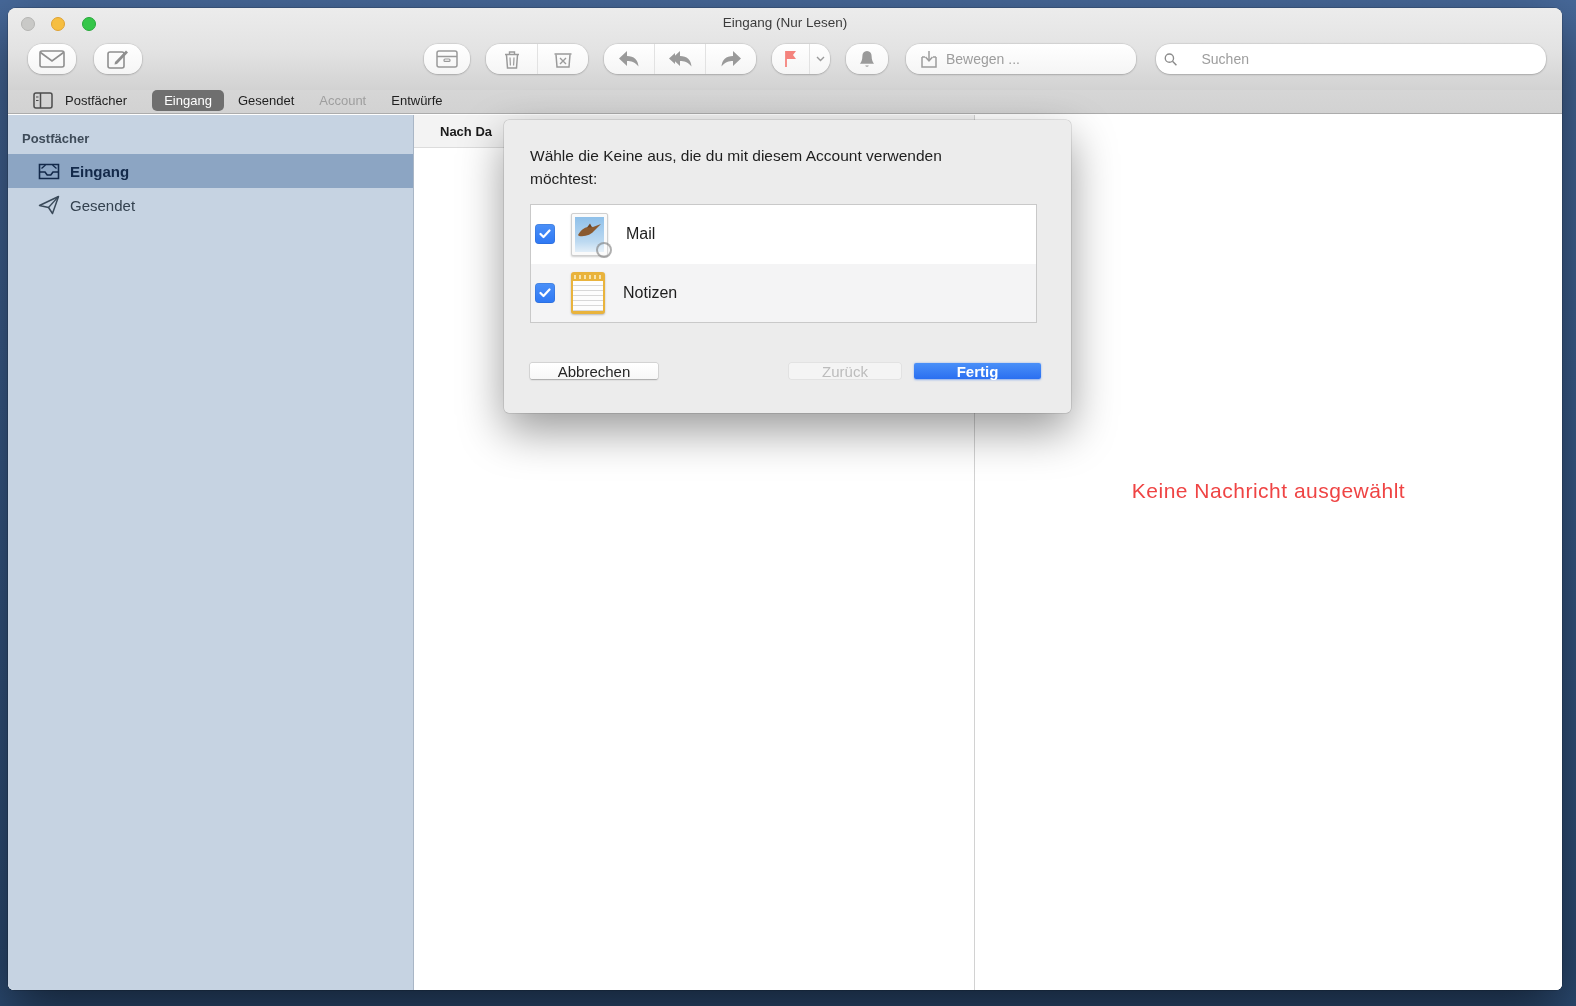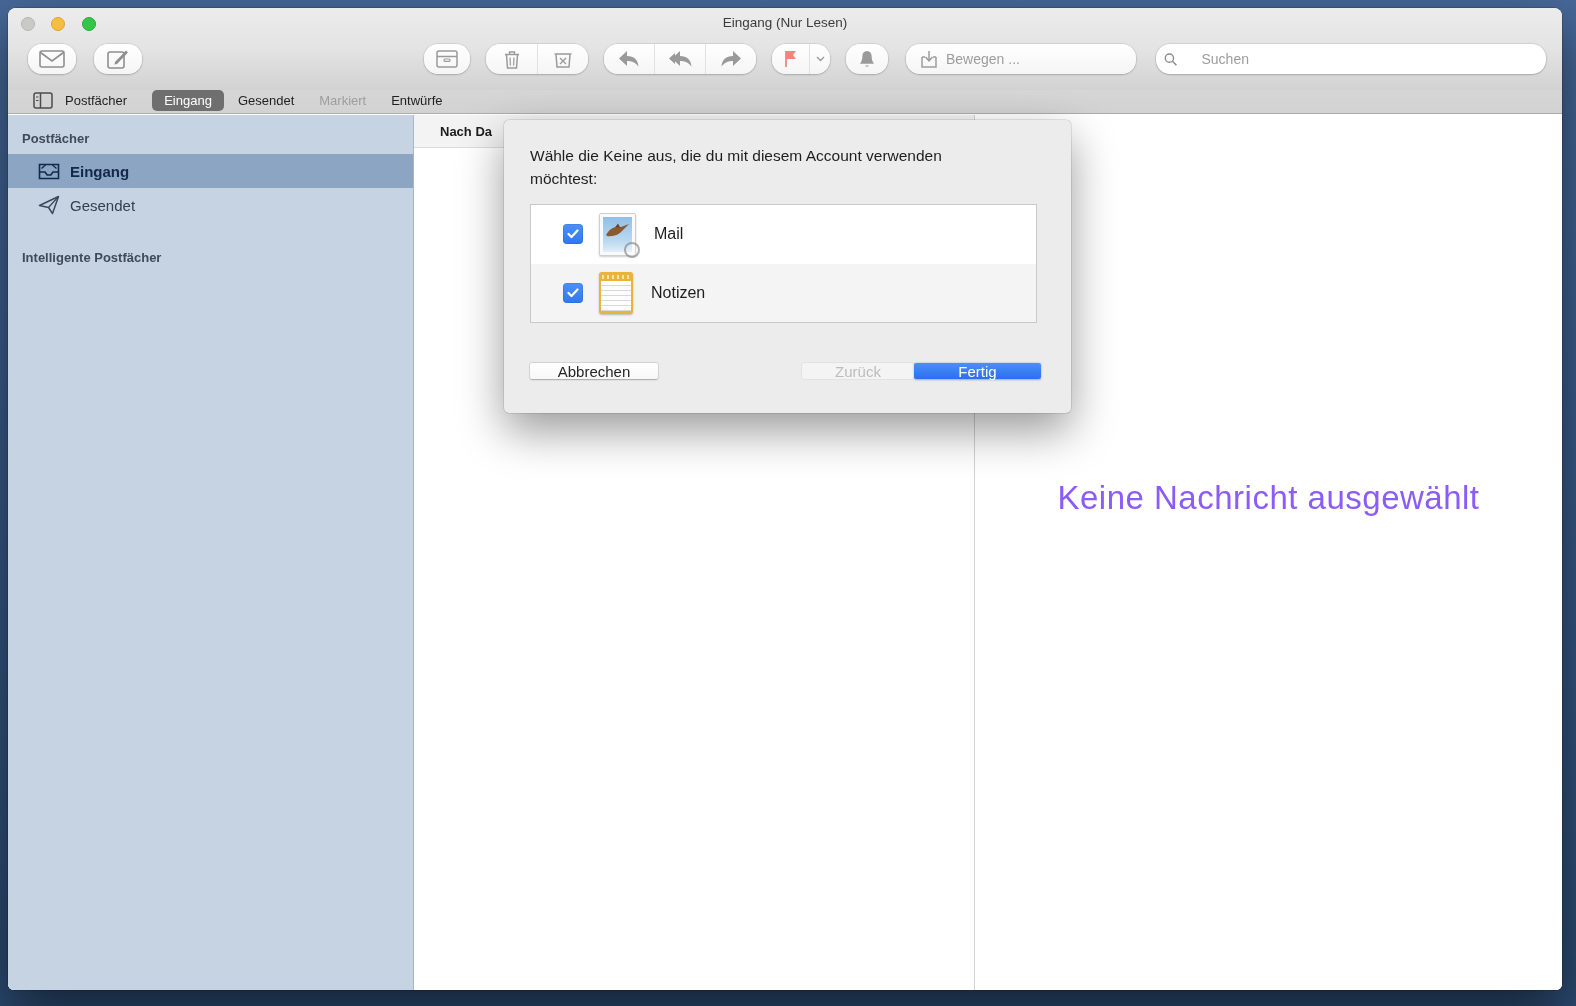--- a/index.html
+++ b/index.html
@@ -63,32 +63,32 @@
   .side-section2 { font-size:13px; font-weight:700; color:#3e4b59; padding:28px 0 8px 14px; }
 
   .msglist { position:absolute; left:406px; top:0; width:560px; height:100%; background:#fff; }
   .msglist-header { height:33px; background:#f3f3f3; border-bottom:1px solid #dcdcdc;
     display:flex; align-items:center; padding-left:26px;
     font-size:13px; font-weight:700; color:#1c1c1c; }
 
   .divider-v { position:absolute; left:966px; top:0; width:1px; height:100%; background:#d2d2d2; }
 
   .readpane { position:absolute; left:967px; top:0; width:587px; height:100%; background:#fff; }
-  .empty-msg { margin-top:364px; text-align:center; font-size:33px; color:#8b5cf6;
+  .empty-msg { margin-top:364px; text-align:center; font-size:21px; color:#ef4444;
     font-weight:400; letter-spacing:.5px; }
 
   
   .dialog { position:absolute; left:504px; top:120px; width:567px; height:293px;
     background:#ececec; border-radius:5px;
     box-shadow:0 18px 45px rgba(0,0,0,.4), 0 0 0 .5px rgba(0,0,0,.18); }
   .dlg-msg { position:absolute; left:26px; top:24px; width:420px;
     font-size:15.5px; line-height:23px; color:#1e1e1e; }
   .dlg-list { position:absolute; left:26px; top:84px; width:507px; height:119px;
     background:#fff; border:1px solid #c9c9c9; }
-  .dlg-row { height:58.5px; display:flex; align-items:center; padding-left:32px; }
+  .dlg-row { height:58.5px; display:flex; align-items:center; padding-left:4px; }
   .dlg-row.alt { background:#f4f4f5; }
   .checkbox { width:20px; height:20px; border-radius:4px;
     background:linear-gradient(180deg,#4b90f8,#2e78f4);
     box-shadow:inset 0 0 0 .5px rgba(0,0,0,.15);
     display:flex; align-items:center; justify-content:center; }
   .app-icon { margin-left:16px; position:relative; }
   .app-label { margin-left:18px; font-size:16px; color:#1e1e1e; }
 
   
   .stamp { width:37px; height:43px; background:#fafafa; border:1px solid #cfcfcf;
@@ -107,22 +107,22 @@
     background-image:repeating-linear-gradient(180deg, transparent 0 4px, #d8d8d8 4px 5px); }
 
   .dlg-buttons { position:absolute; left:26px; right:30px; top:237px; height:28px;
     display:flex; align-items:center; }
   .btn { height:16px; border-radius:2px; font-size:15px; display:flex;
     align-items:center; justify-content:center; }
   .btn-cancel { width:128px; background:linear-gradient(180deg,#ffffff,#f7f7f7);
     box-shadow:0 .5px 1.5px rgba(0,0,0,.25), 0 0 0 .5px rgba(0,0,0,.12); color:#262626; }
   .btn-back { width:112px; margin-left:auto; background:#f4f4f4;
     box-shadow:0 0 0 .5px rgba(0,0,0,.08); color:#bcbcbc; }
-  .btn-done { width:127px; margin-left:0;
-    background:linear-gradient(180deg,#4a90f8,#2b6ff0); color:#fff; font-weight:400;
+  .btn-done { width:127px; margin-left:13px;
+    background:linear-gradient(180deg,#4a90f8,#2b6ff0); color:#fff; font-weight:700;
     box-shadow:0 .5px 2px rgba(43,111,240,.5); }
 </style>
 </head>
 <body>
 
 <div class="window">
 
   <div class="chrome">
 
     <div class="titlebar">
@@ -239,21 +239,21 @@
         <svg width="20" height="17" viewBox="0 0 20 17">
           <rect x="1" y="1" width="18" height="15" rx="2" fill="none" stroke="#4d4d4d" stroke-width="1.5"></rect>
           <line x1="7.5" y1="1" x2="7.5" y2="16" stroke="#4d4d4d" stroke-width="1.5"></line>
           <line x1="3" y1="5" x2="5.5" y2="5" stroke="#4d4d4d" stroke-width="1.2"></line>
           <line x1="3" y1="8.5" x2="5.5" y2="8.5" stroke="#4d4d4d" stroke-width="1.2"></line>
         </svg>
       </span>
       <span class="fav-item">Postfächer</span>
       <span class="fav-pill">Eingang</span>
       <span class="fav-item">Gesendet</span>
-      <span class="fav-item fav-disabled">Markiert</span>
+      <span class="fav-item fav-disabled">Account</span>
       <span class="fav-item">Entwürfe</span>
     </div>
   </div>
 
   <div class="content">
 
     <div class="sidebar">
       <div class="side-section">Postfächer</div>
 
       <div class="side-row side-selected">
@@ -266,21 +266,20 @@
       </div>
 
       <div class="side-row">
         <svg width="22" height="20" viewBox="0 0 22 20">
           <path d="M1.5 10.5 L20.5 1.5 L14.5 18.5 L10.5 12.5 Z" fill="none" stroke="#3a4a5a" stroke-width="1.5" stroke-linejoin="round"></path>
           <path d="M10.5 12.5 L20.5 1.5" fill="none" stroke="#3a4a5a" stroke-width="1.3"></path>
         </svg>
         <span class="lbl">Gesendet</span>
       </div>
 
-      <div class="side-section2">Intelligente Postfächer</div>
     </div>
 
     <div class="msglist">
       <div class="msglist-header">
         <span>Nach Da</span>
       </div>
     </div>
 
     <div class="divider-v"></div>
 

